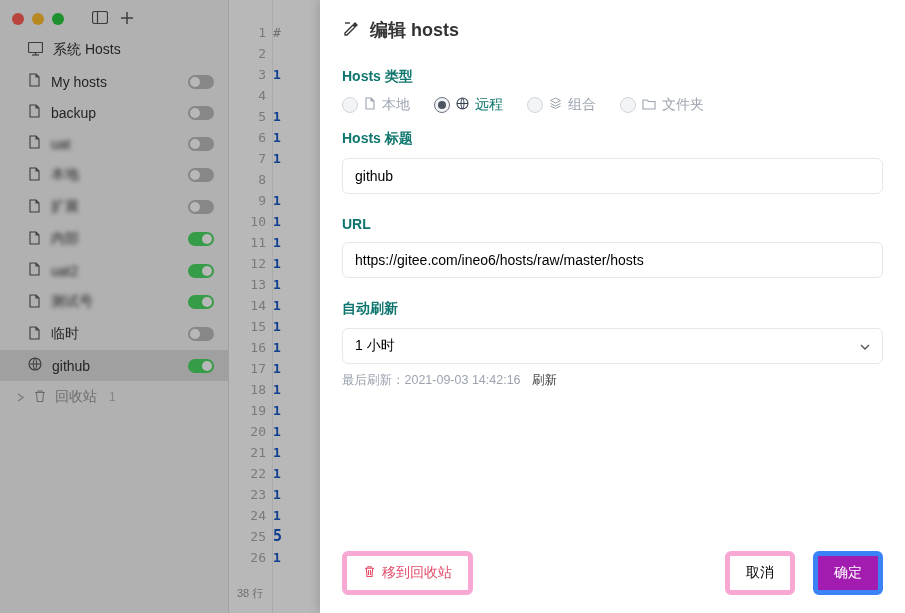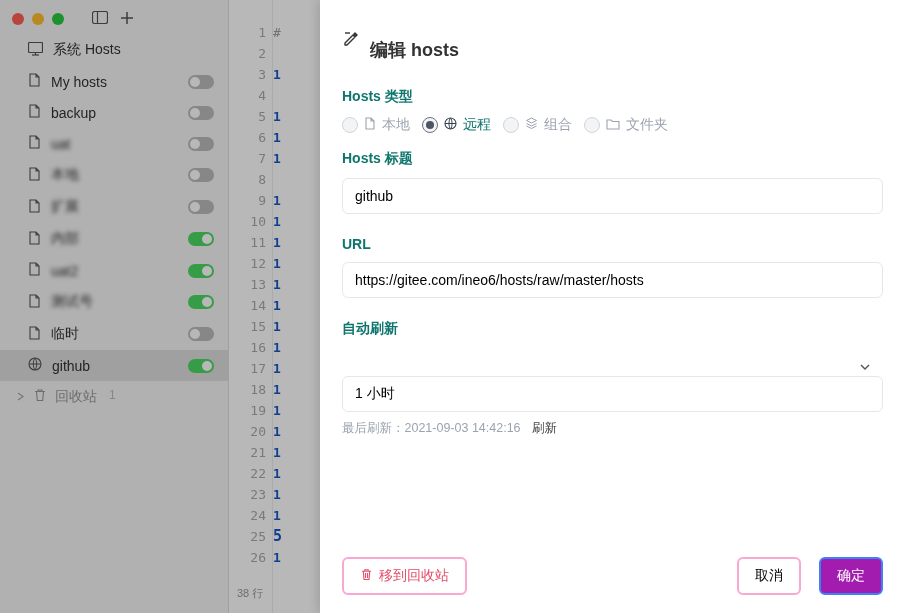--- a/index.html
+++ b/index.html
@@ -93,20 +93,21 @@
       width: 10px;
       height: 10px;
       border-radius: 50%;
       background: #fff;
       top: 2px;
     }
     .toggle.off::after { left: 2px; }
     .toggle.on::after { right: 2px; }
     .trash-row {
       display: flex;
+      align-items: center;
       padding: 7px 14px 7px 16px;
       gap: 8px;
       color: #999;
       font-size: 14px;
     }
     .trash-count {
       font-size: 12px;
       color: #bbb;
       margin-left: 4px;
     }
@@ -178,37 +179,36 @@
     }
     .modal-header {
       padding: 18px 22px 12px 22px;
       display: flex;
       align-items: center;
       gap: 10px;
     }
     .modal-header h2 {
       font-size: 18px;
       font-weight: 600;
-      margin-top: 20px;
     }
     .modal-body {
       padding: 8px 22px;
       flex: 1;
       overflow-y: auto;
     }
     .section-label {
       font-size: 14px;
       font-weight: 600;
       margin-bottom: 10px;
       margin-top: 6px;
       color: #0f766e;
     }
     .radio-row {
       display: flex;
-      gap: 12px;
+      gap: 24px;
       margin-bottom: 16px;
       align-items: center;
     }
     .radio-item {
       display: flex;
       align-items: center;
       gap: 6px;
       font-size: 14px;
       color: #9ca3af;
       cursor: pointer;
@@ -244,21 +244,20 @@
       margin-bottom: 16px;
       font-family: inherit;
       background: #fff;
     }
     .select-wrap {
       position: relative;
     }
     .select-input {
       appearance: none;
       margin-bottom: 8px;
-      margin-top: 28px;
     }
     .chevron {
       position: absolute;
       right: 12px;
       top: 12px;
       pointer-events: none;
       color: #555;
     }
     .refresh-note {
       font-size: 12.5px;
@@ -270,21 +269,21 @@
       margin-left: 8px;
       cursor: pointer;
     }
     .modal-footer {
       padding: 14px 22px 18px 22px;
       display: flex;
       align-items: center;
     }
     .btn {
       padding: 8px 16px;
-      border: 2px solid #f9a8d4;
+      border: 5px solid #f9a8d4;
       border-radius: 6px;
       font-size: 14px;
       background: #fff;
       cursor: pointer;
       font-family: inherit;
     }
     .btn-danger {
       color: #e34d6a;
       display: inline-flex;
       align-items: center;

